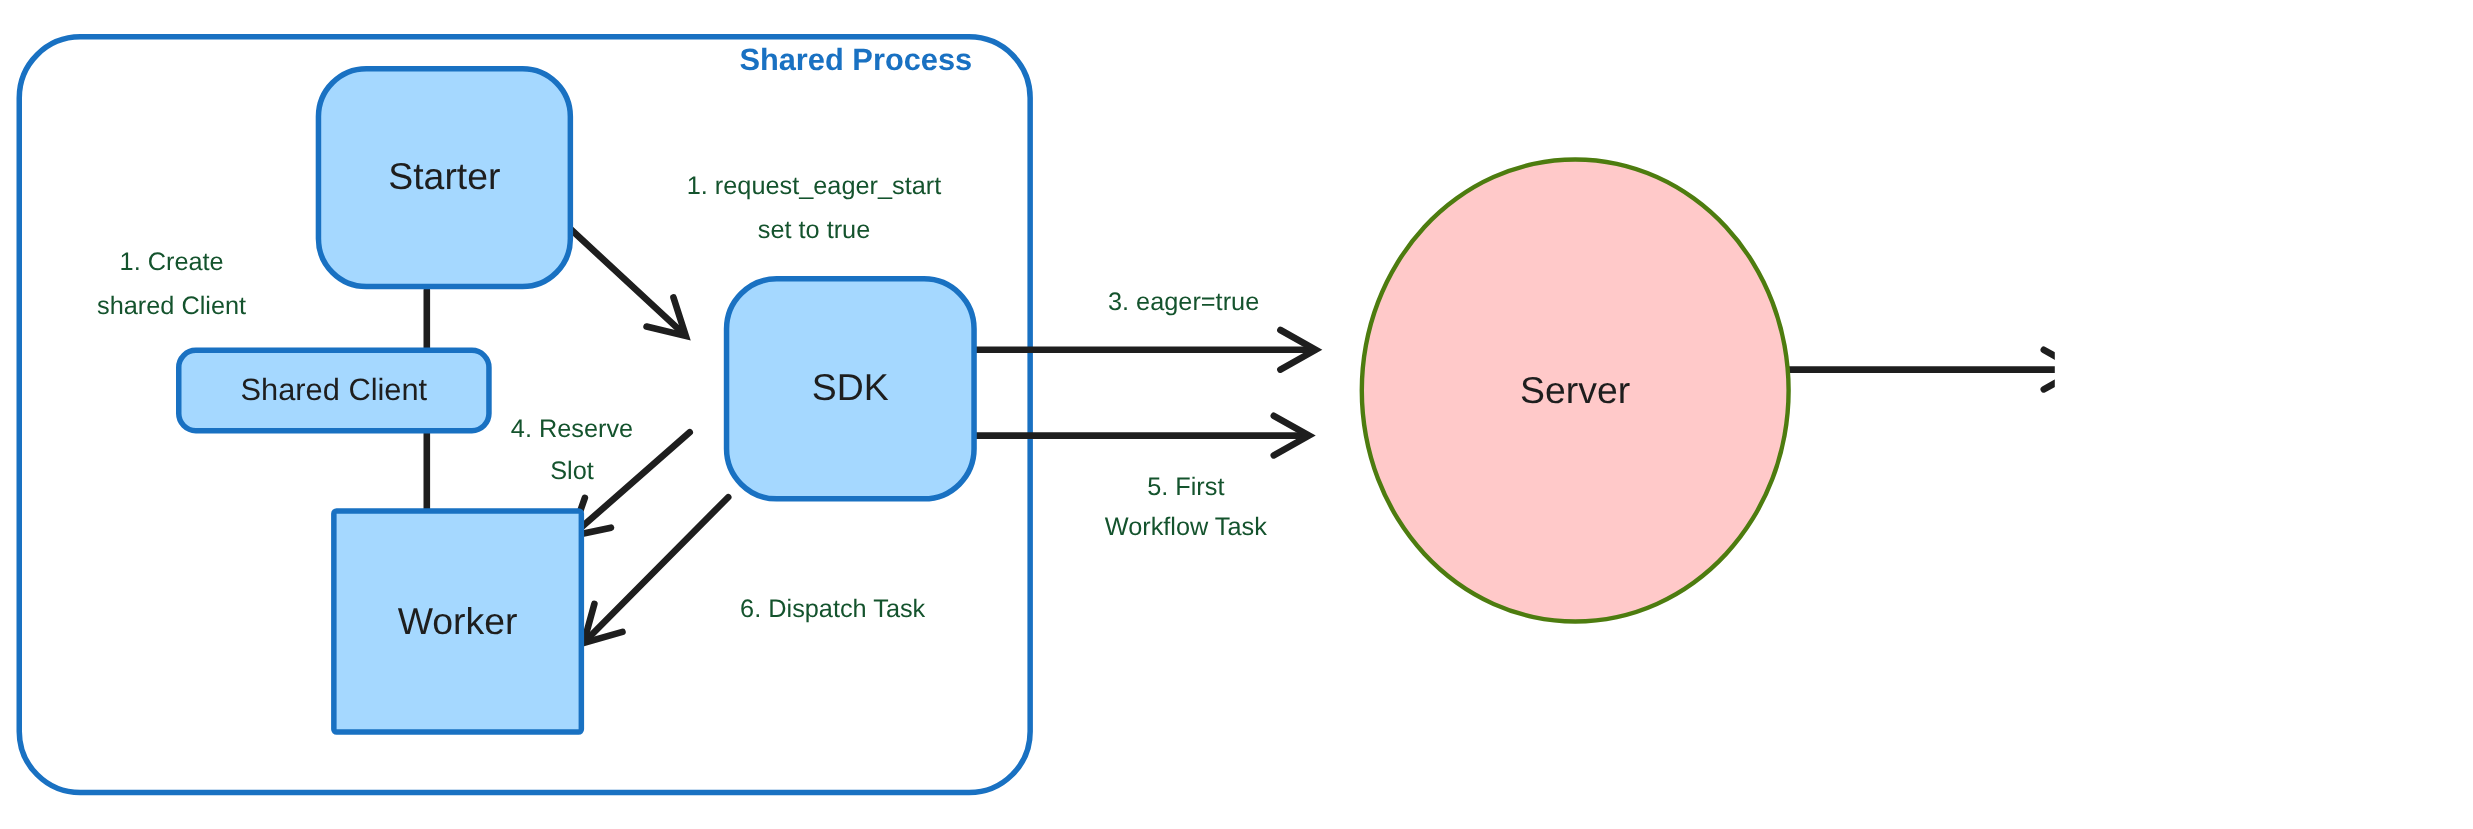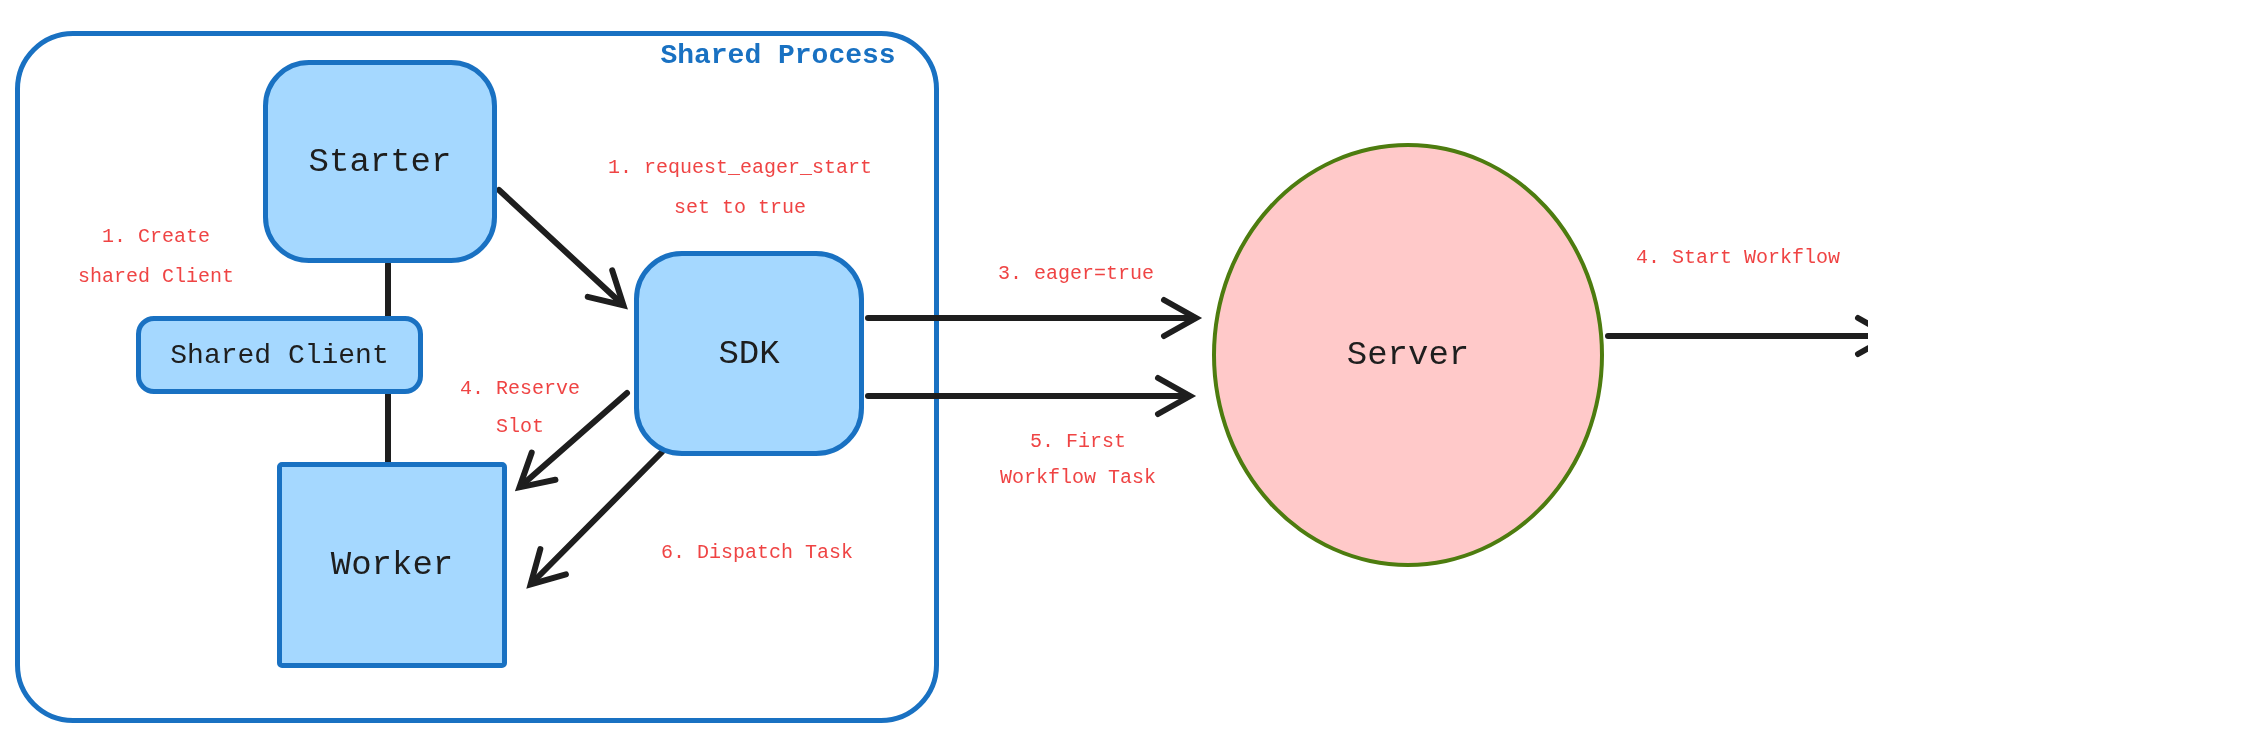--- a/index.html
+++ b/index.html
@@ -5,21 +5,21 @@
   html, body {
     margin: 0;
     padding: 0;
     background: #ffffff;
   }
   .stage {
     position: relative;
     width: 1868px;
     height: 754px;
     background: #ffffff;
-    font-family: Liberation Mono, monospace;
+    font-family: Liberation Sans, sans-serif;
     color: #1e1e1e;
     overflow: hidden;
   }
 
   
   .group-frame {
     position: absolute;
     left: 15px; top: 31px;
     width: 924px; height: 692px;
     border: 5px solid #1971c2;
@@ -40,20 +40,21 @@
   
   .node {
     position: absolute;
     box-sizing: border-box;
     display: flex;
     align-items: center;
     justify-content: center;
     font-size: 34px;
     color: #1e1e1e;
     white-space: nowrap;
+    margin-left: 24px;
   }
   .node.blue {
     background: #a5d8ff;
     border: 5px solid #1971c2;
   }
   .node.red {
     background: #ffc9c9;
     border: 4px solid #4d7c0f;
   }
   .node-starter      { left: 263px; top:  60px; width: 234px; height: 203px; border-radius: 46px; }
@@ -61,23 +62,23 @@
   .node-worker       { left: 277px; top: 462px; width: 230px; height: 206px; border-radius: 5px; }
   .node-sdk          { left: 634px; top: 251px; width: 230px; height: 205px; border-radius: 48px; }
   .node-server       { left: 1212px; top: 143px; width: 392px; height: 424px; border-radius: 50%; }
   .node-db           { left: 1902px; top: 192px; width: 308px; height: 336px; border-radius: 56px; }
 
   
   .note {
     position: absolute;
     transform: translateX(-50%);
     text-align: center;
-    font-size: 20px;
+    font-size: 23px;
     line-height: 40px;
-    color: #ef4444;
+    color: #14532d;
     white-space: nowrap;
   }
   .note-create   { left: 156px;  top: 217px; }
   .note-request  { left: 740px;  top: 148px; }
   .note-reserve  { left: 520px;  top: 370px; line-height: 38px; }
   .note-dispatch { left: 757px;  top: 537px; line-height: 32px; }
   .note-eager    { left: 1076px; top: 258px; line-height: 32px; }
   .note-firsttask{ left: 1078px; top: 424px; line-height: 36px; }
   .note-startwf  { left: 1738px; top: 239px; line-height: 38px; }
 
@@ -164,16 +165,15 @@
   <div class="note note-eager">
     <div>3. eager=true</div>
   </div>
 
   <div class="note note-firsttask">
     <div>5. First</div>
     <div>Workflow Task</div>
   </div>
 
   <div class="note note-startwf">
-    <div>4. Start Workflow</div>
   </div>
 
 </div>
 
 </body></html>

